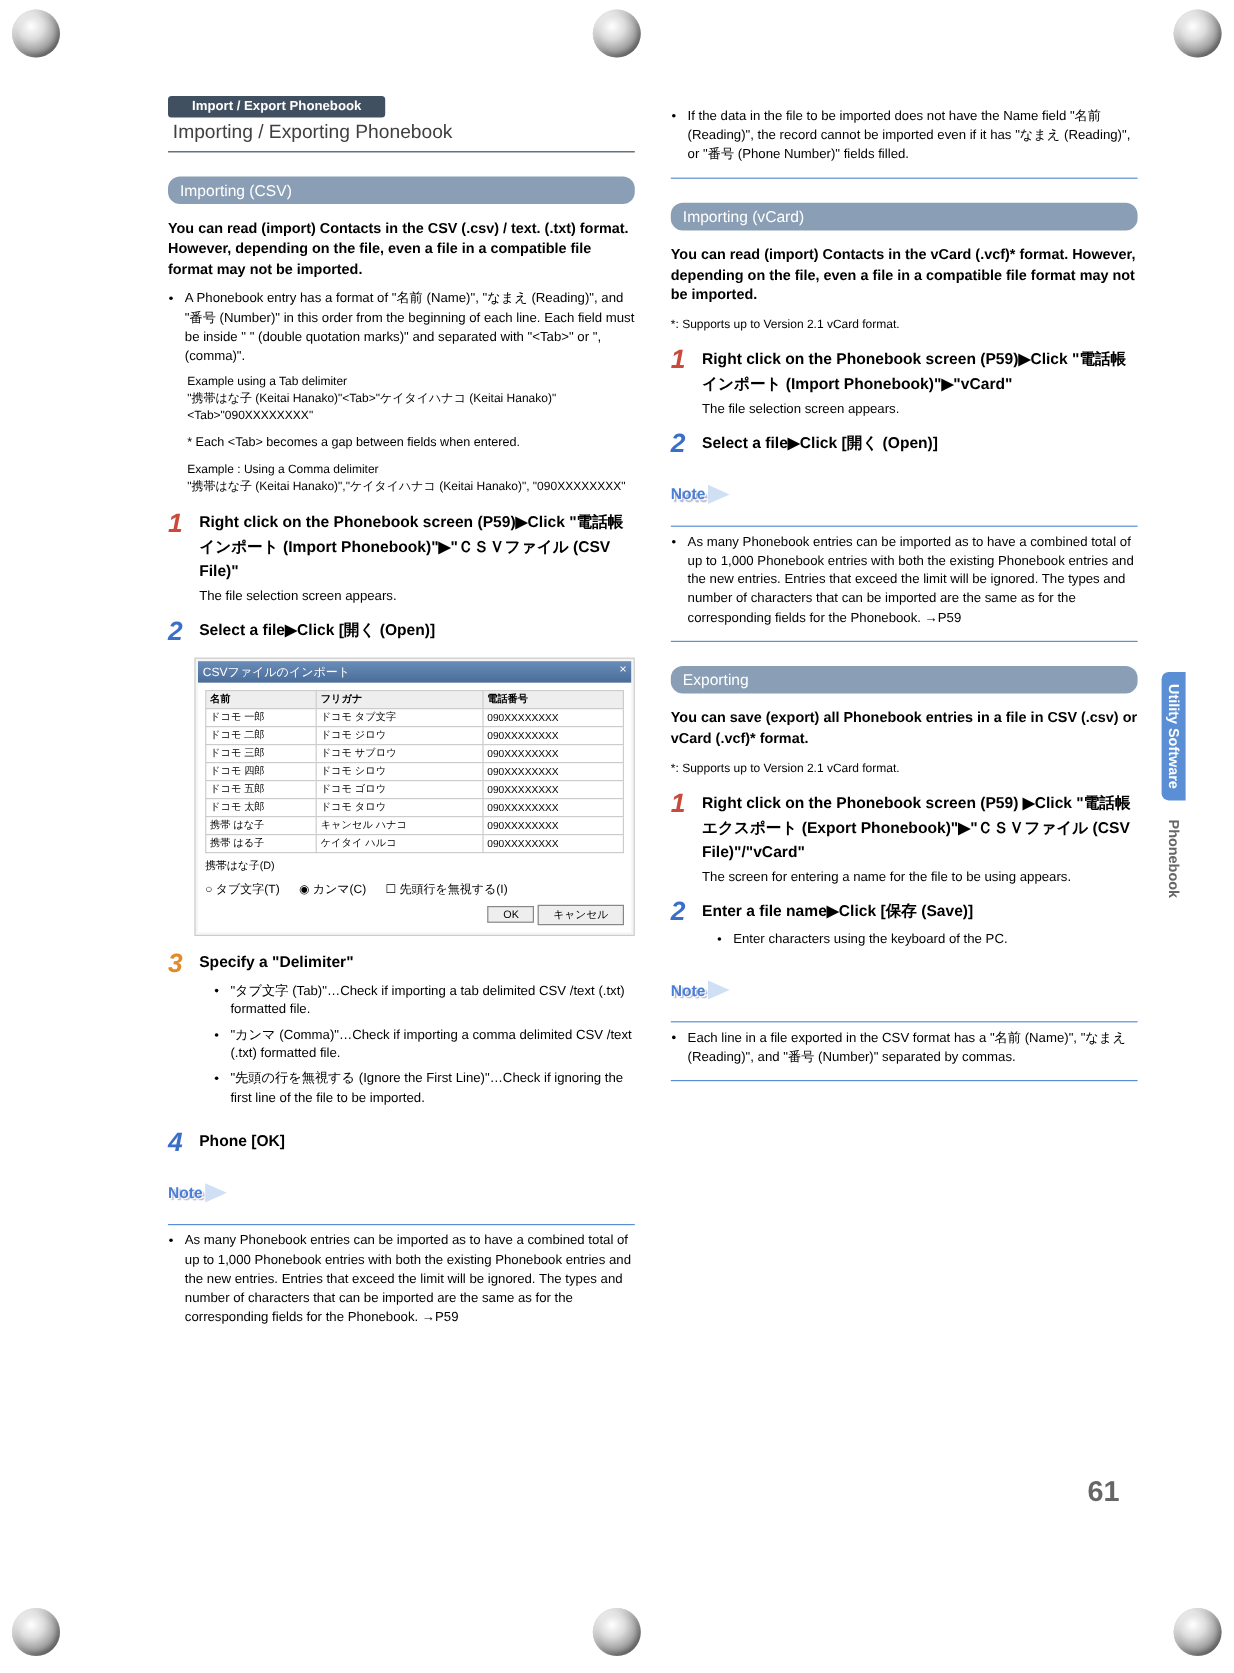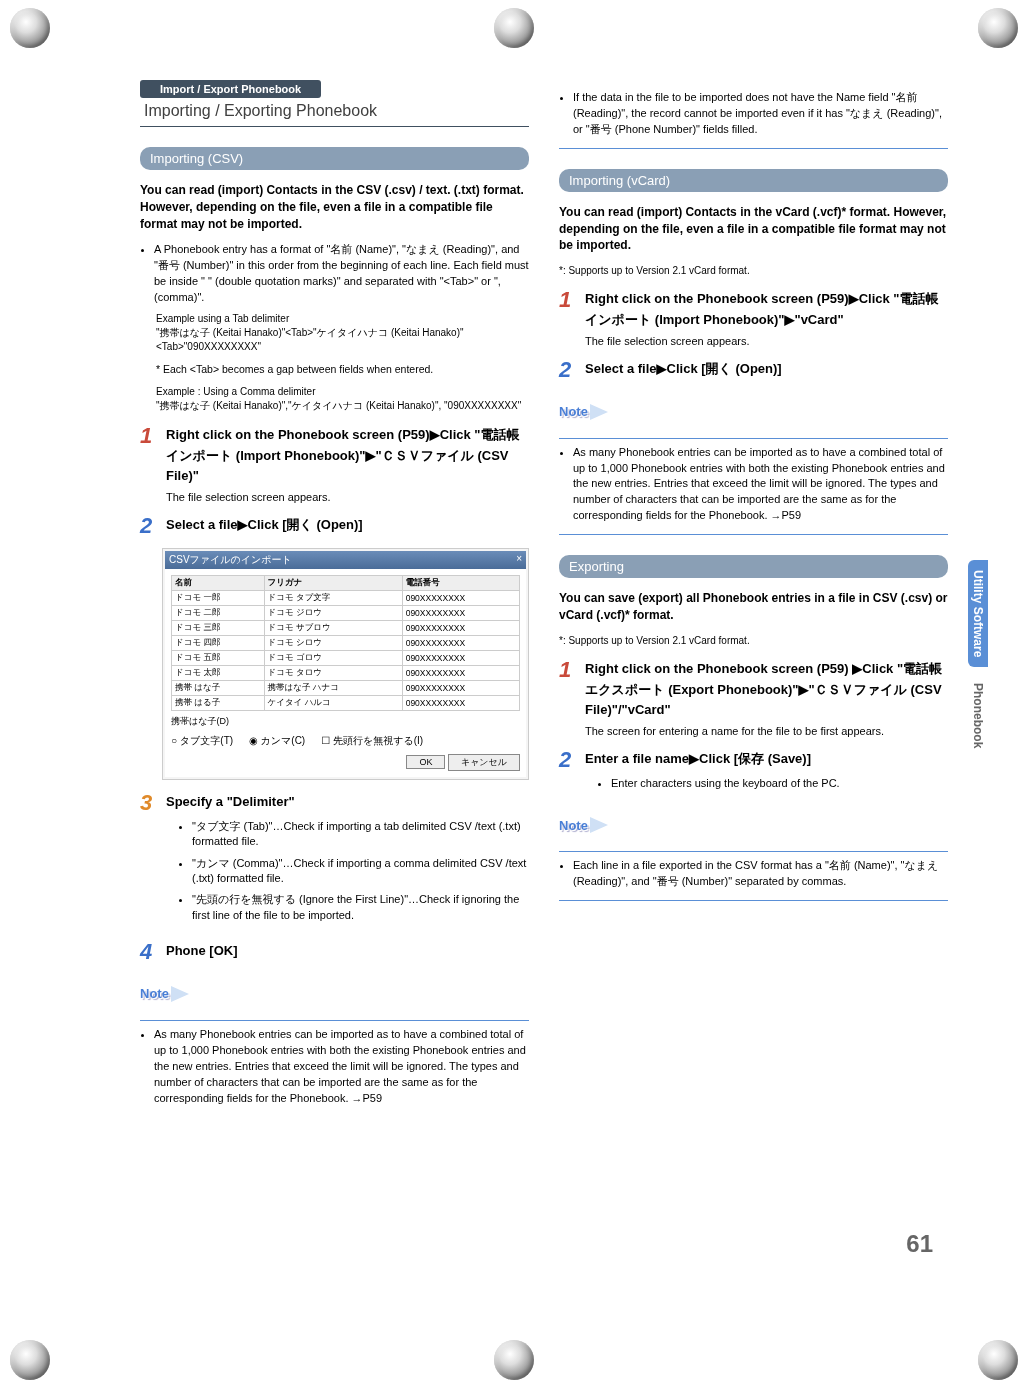--- a/index.html
+++ b/index.html
@@ -320,21 +320,21 @@
                   <td>ドコモ ゴロウ</td>
                   <td>090XXXXXXXX</td>
                 </tr>
                 <tr>
                   <td>ドコモ 太郎</td>
                   <td>ドコモ タロウ</td>
                   <td>090XXXXXXXX</td>
                 </tr>
                 <tr>
                   <td>携帯 はな子</td>
-                  <td>携帯はな子 ハナコ</td>
+                  <td>キャンセル ハナコ</td>
                   <td>090XXXXXXXX</td>
                 </tr>
                 <tr>
                   <td>携帯 はる子</td>
                   <td>ケイタイ ハルコ</td>
                   <td>090XXXXXXXX</td>
                 </tr>
               </tbody>
           </table>
           <div style="margin-top:4px;">携帯はな子(D)</div>
@@ -418,21 +418,21 @@
 
       <div class="subsection">Exporting</div>
 
       <p class="intro-bold">You can save (export) all Phonebook entries in a file in CSV (.csv) or vCard (.vcf)* format.</p>
       <p class="footnote">*: Supports up to Version 2.1 vCard format.</p>
 
       <div class="step">
         <div class="step-num step-red">1</div>
         <div class="step-body">
           <div class="step-title">Right click on the Phonebook screen (P59) ▶Click "電話帳エクスポート (Export Phonebook)"▶"ＣＳＶファイル (CSV File)"/"vCard"</div>
-          <div class="step-desc">The screen for entering a name for the file to be first appears.</div>
+          <div class="step-desc">The screen for entering a name for the file to be using appears.</div>
         </div>
       </div>
 
       <div class="step">
         <div class="step-num step-blue">2</div>
         <div class="step-body">
           <div class="step-title">Enter a file name▶Click [保存 (Save)]</div>
           <ul class="inner-bullets">
             <li>Enter characters using the keyboard of the PC.</li>
           </ul>

